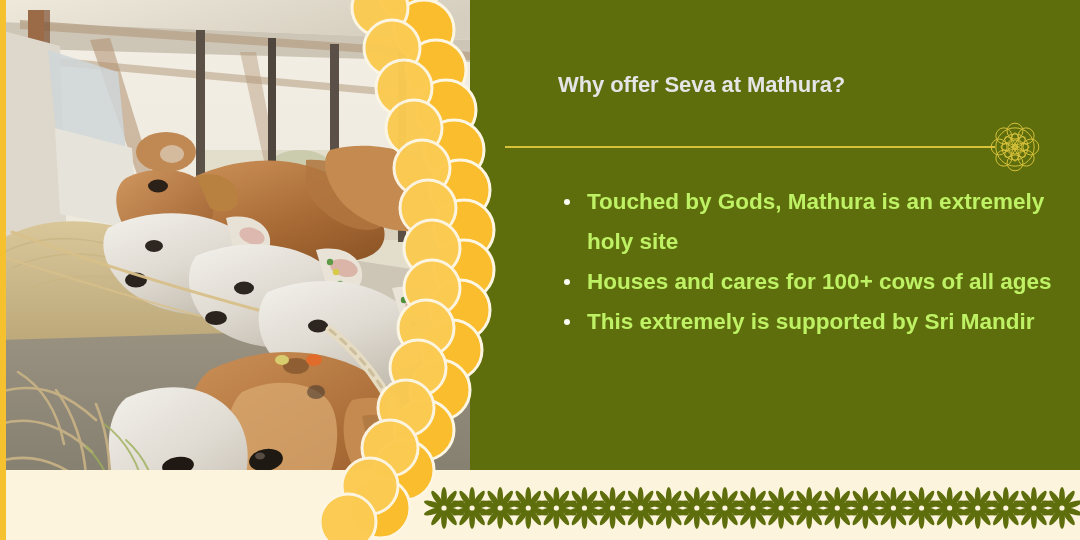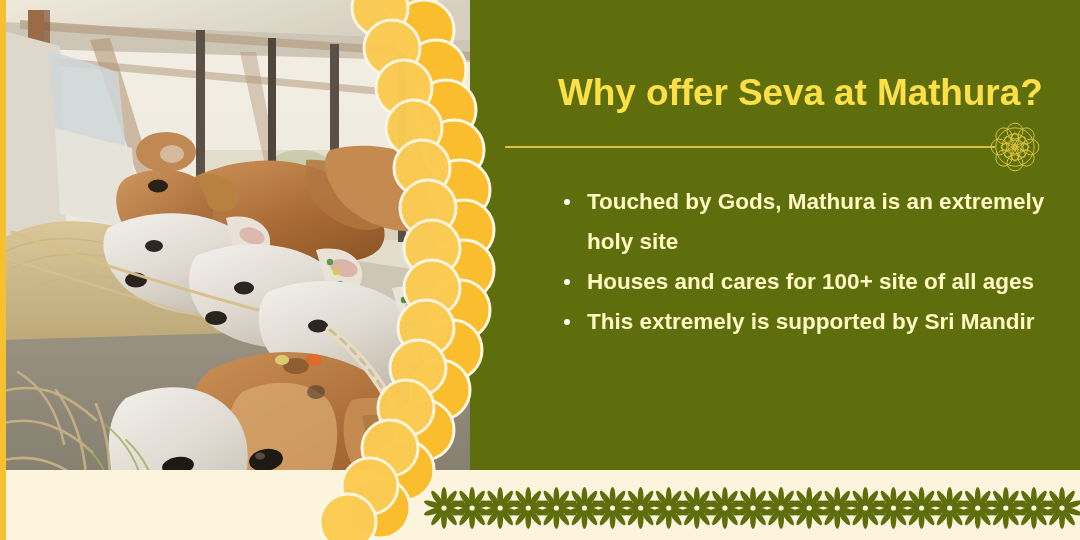--- a/index.html
+++ b/index.html
@@ -40,22 +40,22 @@
 
   
   #content {
     position:absolute; left:505px; top:0;
     width:575px; height:470px;
     z-index:3;
   }
   #headline {
     position:absolute; left:53px; top:72px;
     width:500px;
-    color:#fde047;
-    font-size:37px;
+    color:#e5e5e5;
+    font-size:22px;
     font-weight:bold;
     letter-spacing:-0.1px;
     line-height:1.15;
   }
   #divider-row {
     position:absolute; left:0px; top:146px;
     width:575px; height:2px;
   }
   #divider-line {
     position:absolute; left:0; top:0;
@@ -68,21 +68,21 @@
   }
 
   
   #bullet-list {
     position:absolute; left:55px; top:182px;
     width:500px;
     list-style:none;
   }
   #bullet-list li {
     position:relative;
-    color:#fef9c3;
+    color:#bef264;
     font-size:22.5px;
     font-weight:bold;
     line-height:40px;
     padding-left:27px;
     margin-bottom:0px;
   }
   #bullet-list li::before {
     content:"";
     position:absolute;
     left:4px; top:17px;
@@ -384,21 +384,21 @@
           <ellipse cx="24.3" cy="24.3" rx="3.4" ry="6.6" transform="rotate(-45 24.3 24.3)"></ellipse>
           <ellipse cx="35.7" cy="35.7" rx="3.4" ry="6.6" transform="rotate(-45 35.7 35.7)"></ellipse>
           <ellipse cx="35.7" cy="24.3" rx="3.4" ry="6.6" transform="rotate(45 35.7 24.3)"></ellipse>
           <ellipse cx="24.3" cy="35.7" rx="3.4" ry="6.6" transform="rotate(45 24.3 35.7)"></ellipse>
         </g>
       </svg>
     </div>
 
     <ul id="bullet-list">
       <li>Touched by Gods, Mathura is an extremely holy site</li>
-      <li>Houses and cares for 100+ site of all ages</li>
+      <li>Houses and cares for 100+ cows of all ages</li>
       <li>This extremely is supported by Sri Mandir</li>
     </ul>
   </div>
 
   <div id="bottom-band">
     <svg id="flower-strip" viewBox="0 0 1080 70">
       <defs>
         <g id="flower10">
           <g fill="#5e6e0d">
             <ellipse cx="0" cy="-10.5" rx="2.9" ry="10.5"></ellipse>

